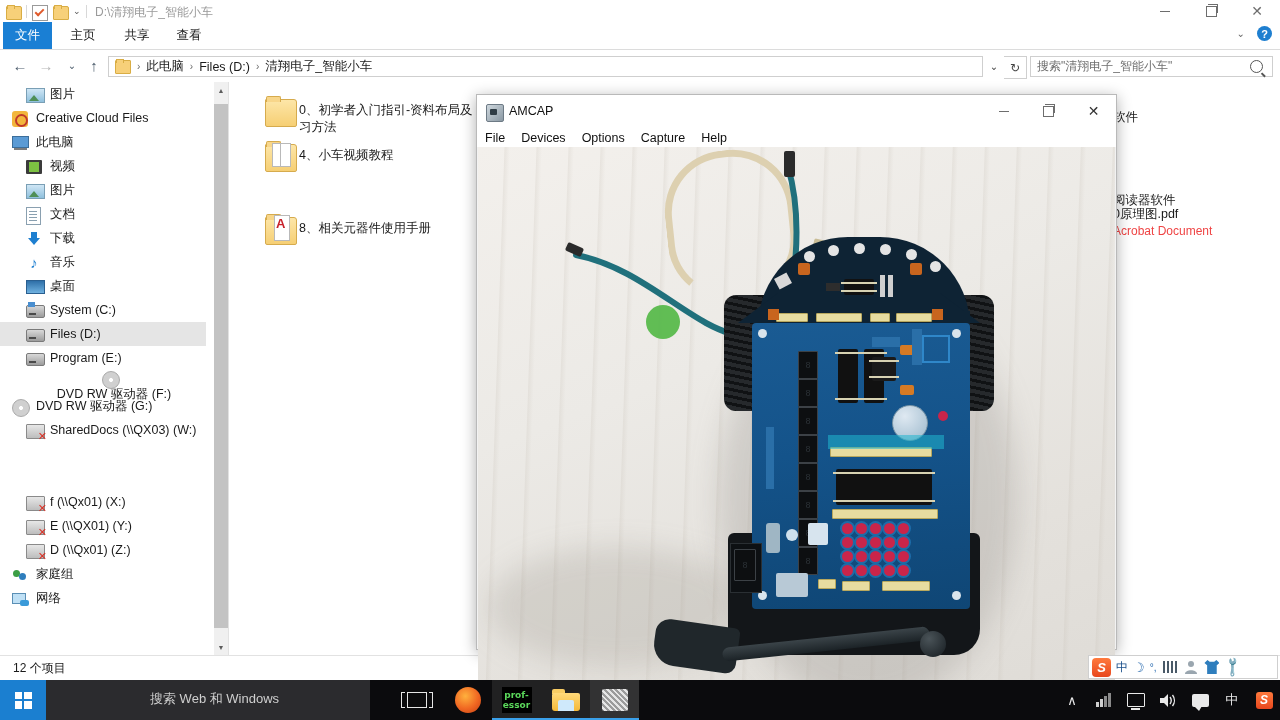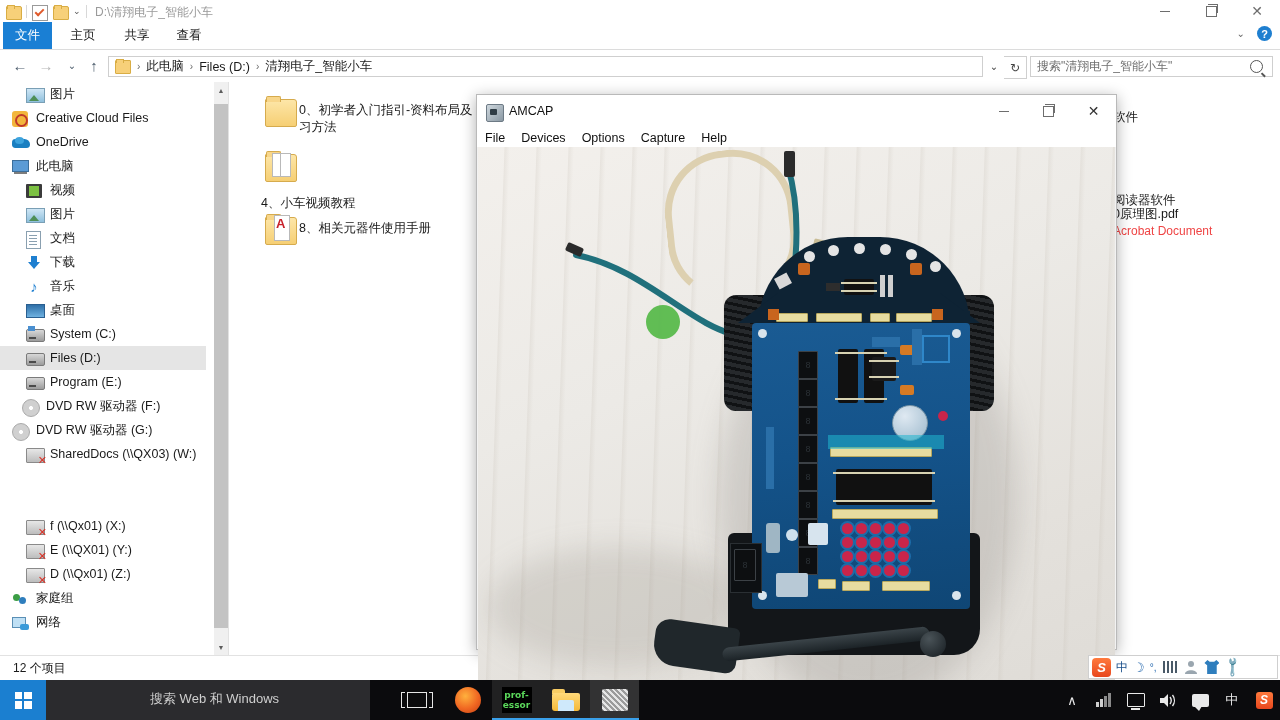--- a/index.html
+++ b/index.html
@@ -300,26 +300,20 @@
         <span class="ni-lbl">图片</span>
       </div>
       <div class="navitem" style="padding-left: 12px;">
         <span class="ni-ico">
           <span class="i-cc" style="display: block;"></span>
         </span>
         <span class="ni-lbl">Creative Cloud Files</span>
       </div>
       <div class="navitem" style="padding-left: 12px;">
         <span class="ni-ico">
-          <span class="i-onedrive" style="display: block;"></span>
-        </span>
-        <span class="ni-lbl">OneDrive</span>
-      </div>
-      <div class="navitem" style="padding-left: 12px;">
-        <span class="ni-ico">
           <span class="i-pc" style="display: block;"></span>
         </span>
         <span class="ni-lbl">此电脑</span>
       </div>
       <div class="navitem" style="padding-left: 26px;">
         <span class="ni-ico">
           <span class="i-video" style="display: block;"></span>
         </span>
         <span class="ni-lbl">视频</span>
       </div>
@@ -364,21 +358,21 @@
           <span class="i-drive" style="display: block;"></span>
         </span>
         <span class="ni-lbl">Files (D:)</span>
       </div>
       <div class="navitem" style="padding-left: 26px;">
         <span class="ni-ico">
           <span class="i-drive" style="display: block;"></span>
         </span>
         <span class="ni-lbl">Program (E:)</span>
       </div>
-      <div class="navitem" style="padding-left: 22px;">
+      <div class="navitem" style="padding-left: 22px; flex-direction: column;">
         <span class="ni-ico">
           <span class="i-dvd" style="display: block;"></span>
         </span>
         <span class="ni-lbl">DVD RW 驱动器 (F:)</span>
       </div>
       <div class="navitem" style="">
         <span class="ni-ico">
           <span class="i-dvd" style="display: block;"></span>
         </span>
         <span class="ni-lbl">DVD RW 驱动器 (G:)</span>
@@ -432,21 +426,21 @@
   <div class="pane-main">
     <div class="fileitem" style="left:32px;top:12px;width:300px;">
       <div class="fi-icon">
           <div class="fldr"></div>
         </div>
       <div class="fi-label">
         <div>0、初学者入门指引-资料布局及</div>
         <div>习方法</div>
       </div>
     </div>
-    <div class="fileitem" style="left:32px;top:67px;width:300px;flex-direction:column;">
+    <div class="fileitem" style="left:32px;top:57px;width:300px;">
       <div class="fi-icon">
         <div class="fldr">
           <div class="pg" style="left:6px;top:-2px;width:9px;height:22px;"></div>
           <div class="pg" style="left:14px;top:-2px;width:9px;height:22px;"></div>
         </div>
       </div>
       <div class="fi-label">
         <div>4、小车视频教程</div>
       </div>
     </div>

